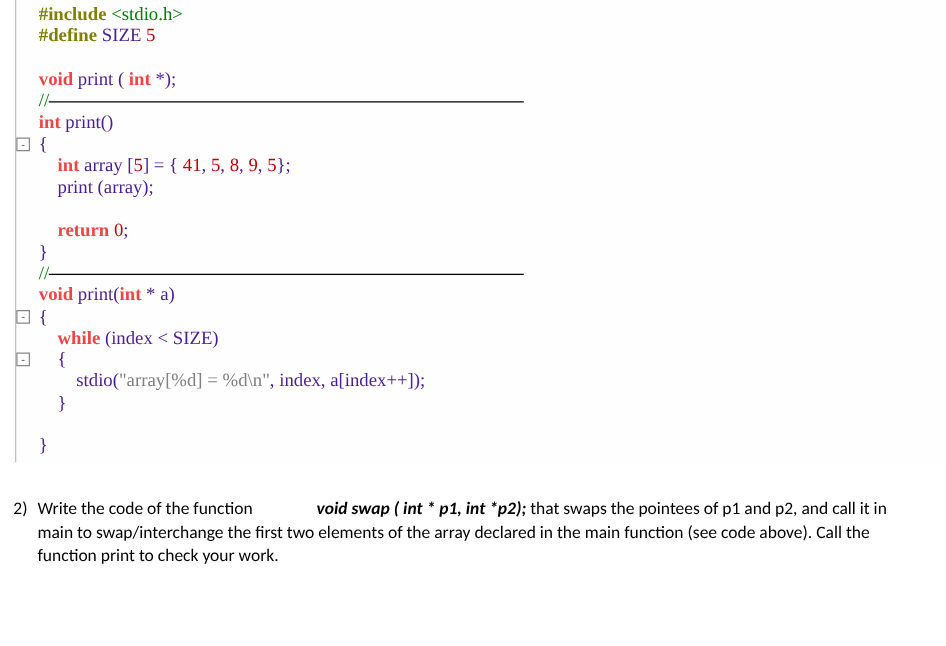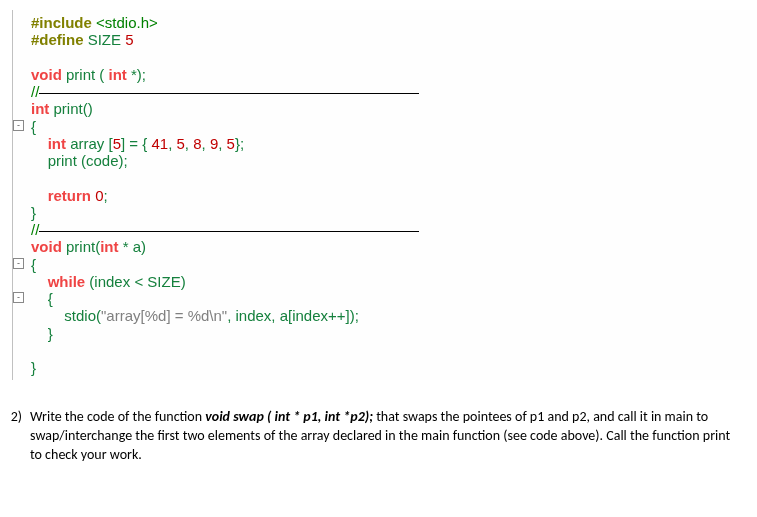--- a/index.html
+++ b/index.html
@@ -6,23 +6,23 @@
     margin: 0;
     padding: 0;
     background: #ffffff;
     font-family: Calibri, Arial, sans-serif;
     font-size: 14px;
     width: 757px;
   }
   .code-block {
     background: #fefefe;
     border-left: 1px solid #c0c0c0;
-    margin: 10px 0 20px 12px;
+    margin: 0 0 20px 12px;
     padding: 4px 0 4px 0;
-    font-family: Liberation Sans, sans-serif;
+    font-family: Liberation Serif, serif;
     font-size: 15px;
     line-height: 1.15;
     position: relative;
   }
   .code-line {
     white-space: pre;
     padding-left: 18px;
     position: relative;
   }
   .fold {
@@ -33,39 +33,39 @@
     border:1px solid #888;
     background:#fff;
     font-size:9px;line-height:8px;text-align:center;color:#555;
   }
   .kw { color: #ef4444; font-weight: bold; }
   .pp { color: #808000; font-weight: bold; }
   .hdr { color: #008000; }
   .num { color: #c00000; }
   .str { color: #808080; }
   .cmt { color: #008000; }
-  .ident { color: #15803d; }
+  .ident { color: #4c1d95; }
   .caret-line {
     border-bottom: 1px solid #000;
     display: inline-block;
     width: 380px;
     vertical-align: middle;
   }
   .question {
     padding: 8px 18px 8px 0;
   }
   .q-row { display:flex; }
   .q-num {
     width: 22px;
     flex-shrink:0;
     text-align: right;
     padding-right: 8px;
   }
   .q-text { flex: 1; line-height: 1.35; }
-  .bi { font-weight: bold; font-style: italic; }
+  .bi { font-weight: bold; font-style: italic; margin-left: 48px; }
 </style>
 </head>
 <body>
 
 <div class="code-block">
 
 <div class="code-line"><span class="pp">#include</span><span class="hdr"> &lt;stdio.h&gt;</span></div>
 
 
 <div class="code-line"><span class="pp">#define</span><span class="ident"> SIZE</span><span class="num"> 5</span></div>
@@ -75,21 +75,21 @@
 <div class="code-line"><span class="kw">void</span><span class="ident"> print ( </span><span class="kw">int</span><span class="ident"> *);</span></div>
 
 <div class="code-line"><span class="cmt">//</span><span class="caret-line"></span></div>
 
 <div class="code-line"><span class="kw">int</span><span class="ident"> print()</span></div>
 
 <div class="code-line"><span class="fold">-</span><span class="ident">{</span></div>
 
 <div class="code-line"><span>    </span><span class="kw">int</span><span class="ident"> array [</span><span class="num">5</span><span class="ident">] = { </span><span class="num">41</span><span class="ident">, </span><span class="num">5</span><span class="ident">, </span><span class="num">8</span><span class="ident">, </span><span class="num">9</span><span class="ident">, </span><span class="num">5</span><span class="ident">};</span></div>
 
-<div class="code-line"><span>    </span><span class="ident">print (code);</span></div>
+<div class="code-line"><span>    </span><span class="ident">print (array);</span></div>
 
 <div class="code-line"> </div>
 
 <div class="code-line"><span>    </span><span class="kw">return</span><span class="num"> 0</span><span class="ident">;</span></div>
 
 <div class="code-line"><span class="ident">}</span></div>
 
 <div class="code-line"><span class="cmt">//</span><span class="caret-line"></span></div>
 
 <div class="code-line"><span class="kw">void</span><span class="ident"> print(</span><span class="kw">int</span><span class="ident"> * a)</span></div>

